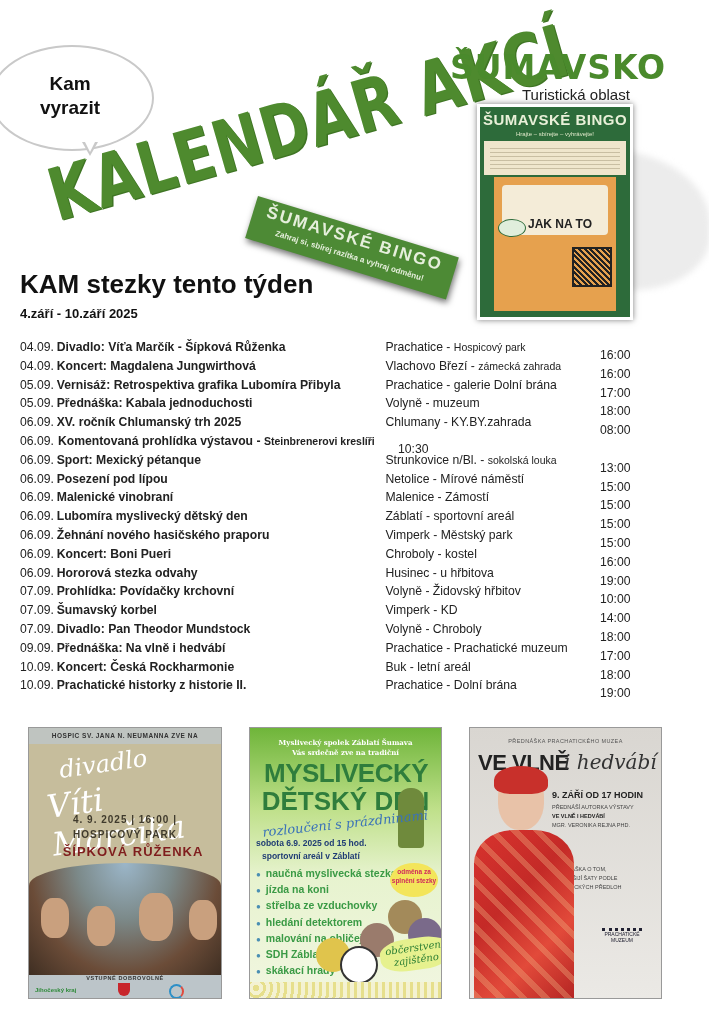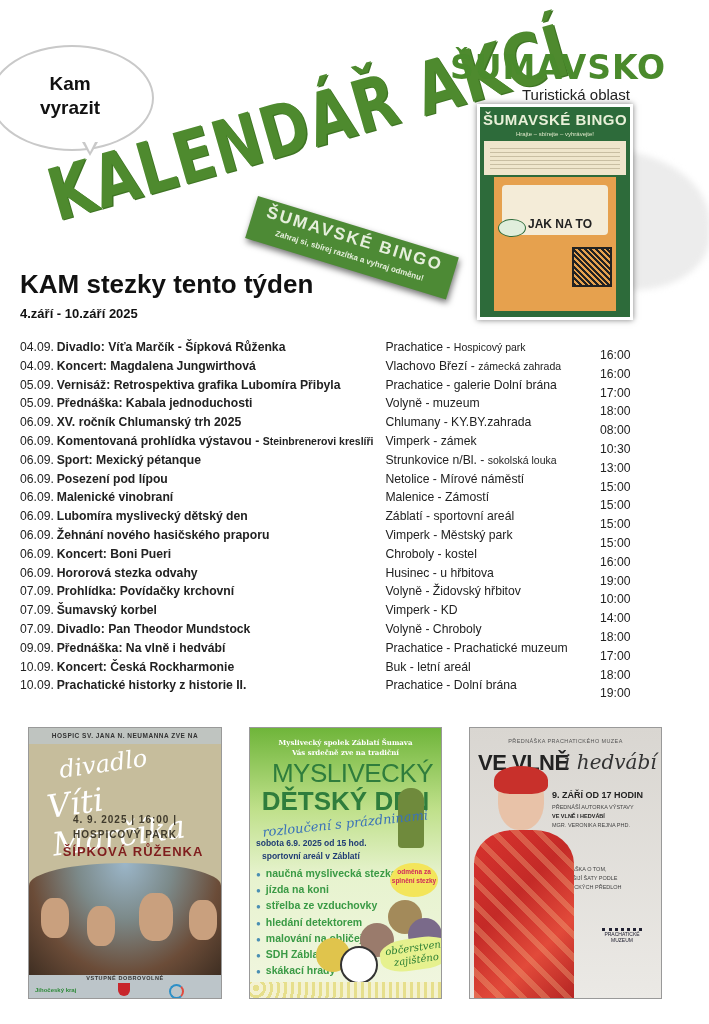--- a/index.html
+++ b/index.html
@@ -66,21 +66,21 @@
   .bp1-title { left:8px; top:116px; width:192px; text-align:center; font-weight:bold; font-size:13px; color:#7f1d1d; letter-spacing:1px; }
   .bp1-photo { left:0; top:135px; width:192px; height:112px; background:radial-gradient(ellipse at 50% 0%, #9bb6c9 0%, #7c8a8a 35%, #6b4c38 70%, #3e2e22 100%); border-radius:50% 50% 0 0 / 20% 20% 0 0; }
   .bp1-face { top:170px; width:28px; height:40px; border-radius:40%; background:#c9a07e; }
   .bp1-bottom { left:0; top:247px; width:192px; height:23px; background:#bcc5c9; }
   .bp1-vstup { left:0; top:247px; width:192px; text-align:center; font-size:5.5px; font-weight:bold; color:#333; letter-spacing:.6px; }
   .bp1-kraj { left:6px; top:259px; font-size:6px; color:#2f8a3a; font-weight:bold; }
   .bp1-crest { left:89px; top:255px; width:12px; height:13px; background:#c8262c; border-radius:0 0 6px 6px; }
   .bp1-logo3 { left:140px; top:256px; width:11px; height:11px; border-radius:50%; border:2px solid #2d8fc7; border-right-color:#e04a3d; }
 
   .bp2-head { left:0; top:10px; width:191px; text-align:center; font-family:"DejaVu Serif", serif; font-weight:bold; font-size:7px; color:#fff; line-height:10px; }
-  .bp2-t1 { left:7px; top:30px; width:191px; text-align:center; font-weight:normal; font-size:26px; color:#2f7d3c; letter-spacing:-0.5px; }
+  .bp2-t1 { left:14px; top:30px; width:191px; text-align:left; font-weight:bold; font-size:26px; color:#2f7d3c; letter-spacing:-0.5px; }
   .bp2-t2 { left:0; top:58px; width:191px; text-align:center; font-weight:bold; font-size:26px; color:#2f7d3c; }
   .bp2-script { left:12px; top:88px; font-family:"DejaVu Serif", serif; font-style:italic; font-size:13px; color:#3a72b8; transform:rotate(-6deg); }
   .bp2-date { left:6px; top:110px; font-weight:bold; font-size:8.5px; color:#1f3c74; }
   .bp2-place { left:12px; top:123px; font-weight:bold; font-size:8.5px; color:#1f3c74; }
   .bp2-list { left:6px; top:138px; }
   .bp2-item { font-weight:bold; font-size:10.5px; line-height:14.2px; color:#3a9a45; white-space:nowrap; }
   .bp2-item::before { content:"●"; color:#4a8fb3; font-size:8px; margin-right:5px; }
   .bp2-odm { left:140px; top:135px; width:48px; height:34px; background:#f3e55a; border-radius:50%; font-size:6.5px; font-weight:bold; color:#d02a5b; text-align:center; line-height:9px; padding-top:4px; box-sizing:border-box; }
   .bp2-obc { left:130px; top:210px; font-family:"DejaVu Serif", serif; font-style:italic; font-size:10px; color:#2a7d33; background:#e6f18e; border-radius:40%; padding:4px 6px; transform:rotate(-8deg); line-height:12px; text-align:center; }
   .bp2-hunter { left:148px; top:60px; width:26px; height:60px; background:#6f8a3c; border-radius:12px 12px 4px 4px; }
@@ -163,21 +163,20 @@
     </div>
     <div class="ev-row">
       <span class="ev-date">06.09.</span>
       <span class="ev-name"><span>XV. ročník Chlumanský trh 2025</span><span class="small"></span></span>
       <span class="ev-place"><span>Chlumany - KY.BY.zahrada</span><span class="small"></span></span>
       <span class="ev-time">08:00</span>
     </div>
     <div class="ev-row">
       <span class="ev-date">06.09.</span>
       <span class="ev-name"><span>Komentovaná prohlídka výstavou - </span><span class="small">Steinbrenerovi kreslíři</span></span>
-      <span class="ev-place"><span>Vimperk - zámek</span><span class="small"></span></span>
       <span class="ev-time">10:30</span>
     </div>
     <div class="ev-row">
       <span class="ev-date">06.09.</span>
       <span class="ev-name"><span>Sport: Mexický pétanque</span><span class="small"></span></span>
       <span class="ev-place"><span>Strunkovice n/Bl. - </span><span class="small">sokolská louka</span></span>
       <span class="ev-time">13:00</span>
     </div>
     <div class="ev-row">
       <span class="ev-date">06.09.</span>

